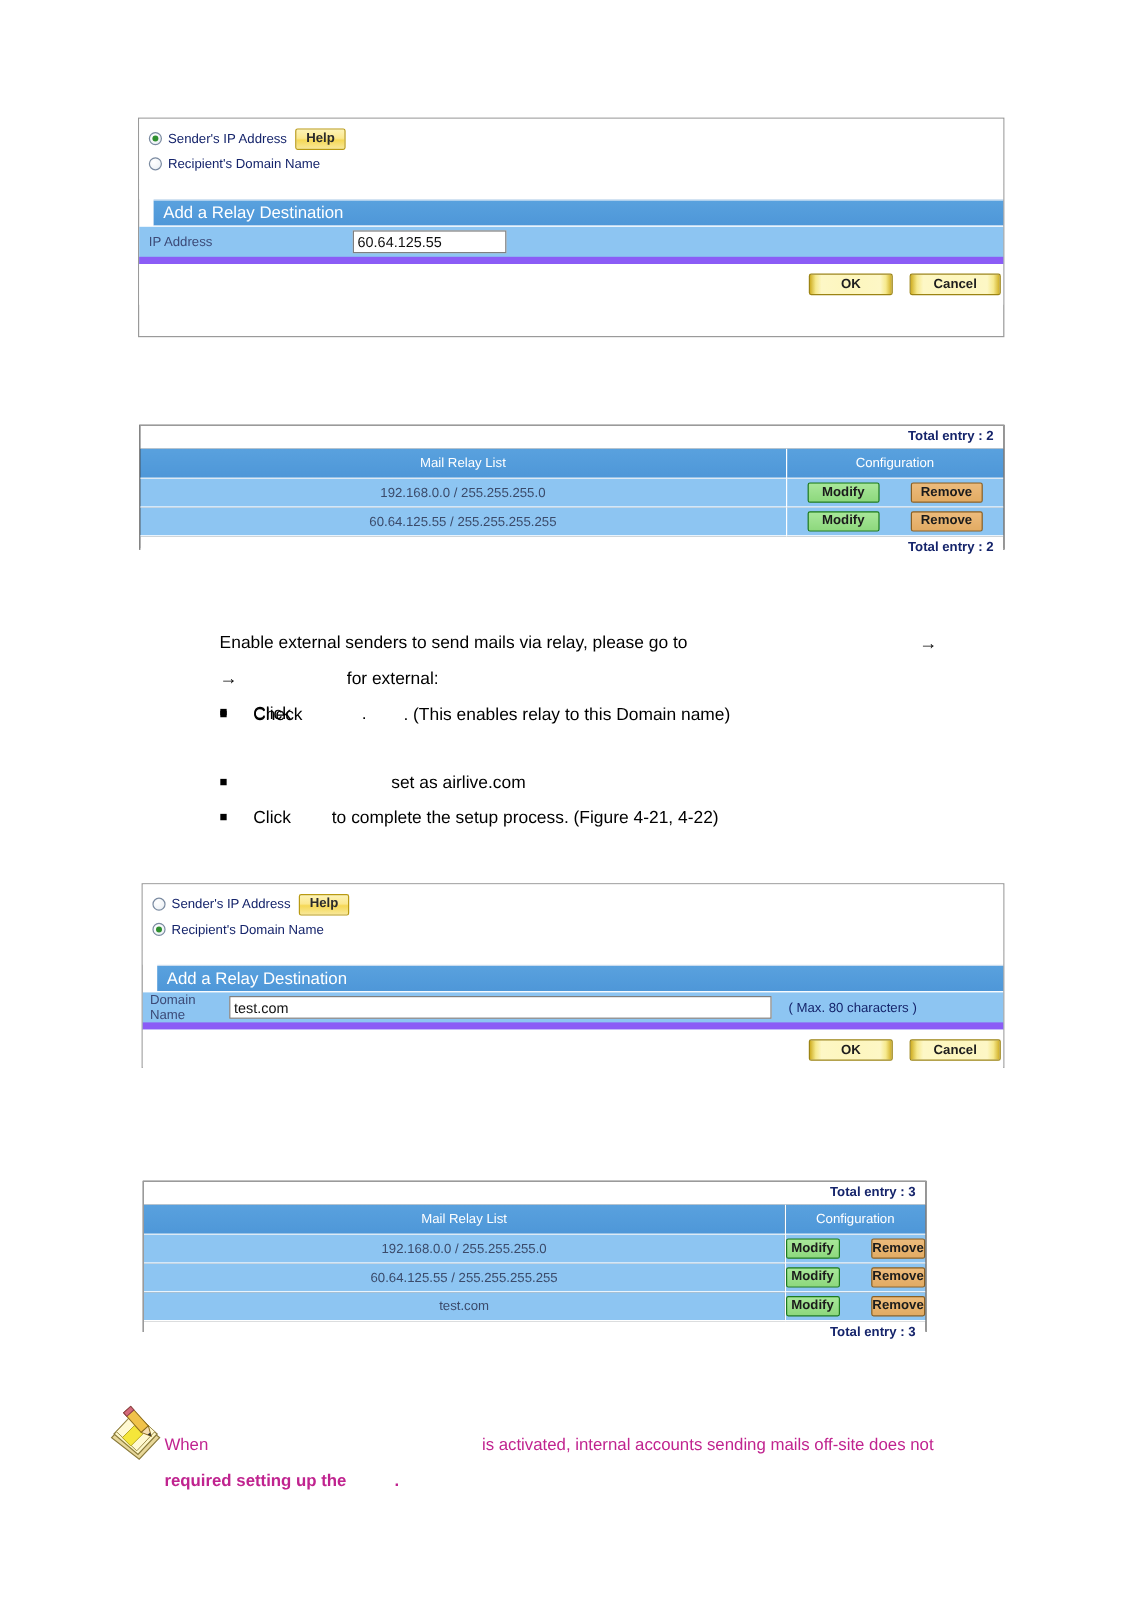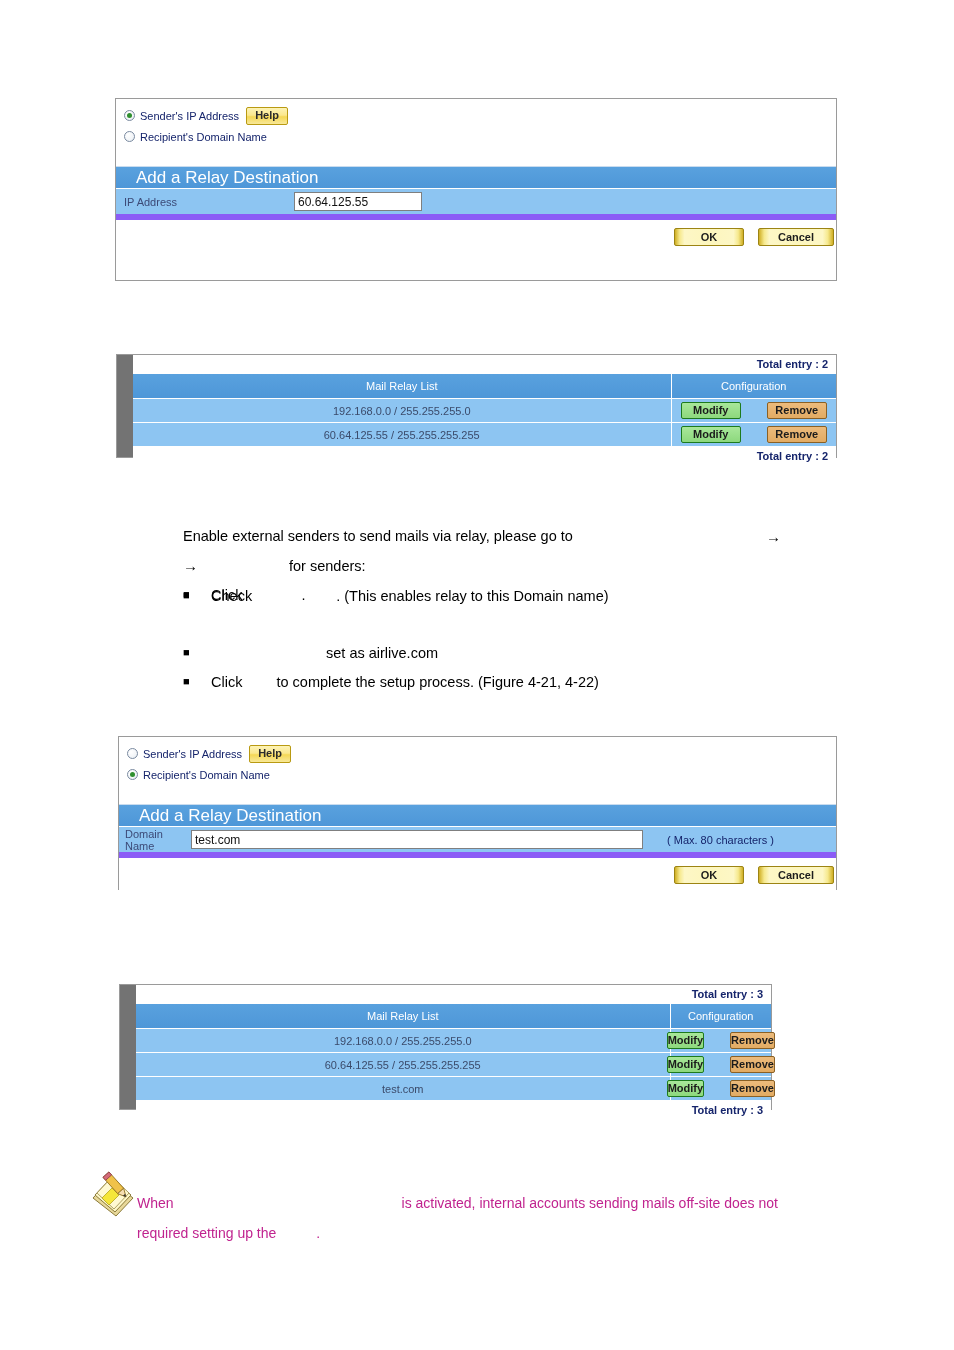--- a/index.html
+++ b/index.html
@@ -67,25 +67,26 @@
     color: #2b2b2b;
     border: 1px solid #b99a12;
     border-radius: 2px;
     background: linear-gradient(to bottom, #fdf3b6 0%, #fbe88e 45%, #f5d856 55%, #f8e898 100%);
     line-height: 13px;
   }
 
   .section-head {
     background: linear-gradient(to bottom, #59a1de 0%, #4e97d8 100%);
     color: #ffffff;
-    font-size: 17px;
-    padding: 4px 0 4px 20px;
+    font-size: 14px;
+    padding: 4px 0 4px 8px;
     border-top: 1px solid #c9dcef;
     border-bottom: 1px solid #ffffff;
     line-height: 13px;
+    margin-left: 12px;
   }
   .frow {
     display: flex;
     align-items: center;
     background: #8dc5f2;
     border-bottom: 6px solid #8b5cf6;
     min-height: 25px;
   }
   .frow-label {
     font-size: 11px;
@@ -100,21 +101,21 @@
     font-size: 12px;
     font-family: "Liberation Sans", sans-serif;
     color: #111;
     padding: 2px 3px;
     box-sizing: border-box;
     height: 19px;
   }
   .hint {
     font-size: 11px;
     color: #15246b;
-    margin-left: 24px;
+    margin-left: 14px;
   }
   .btnbar {
     background: #ffffff;
     height: 34px;
     display: flex;
     align-items: center;
     justify-content: flex-end;
     padding-right: 2px;
   }
   .gold-btn {
@@ -133,23 +134,22 @@
        #fdf6bd 50%,
        #fdf7c6 86%, #f6e98d 93%, #cfae24 100%);
     box-sizing: border-box;
     cursor: pointer;
   }
 
   
   .listbox {
     position: absolute;
     border: 1px solid #9a9a9a;
-    background: #737373;
-    box-sizing: border-box;
-    padding-left: 16px;
+    background: #000000;
+    box-sizing: border-box;
   }
   .total-line {
     text-align: right;
     font-size: 11px;
     font-weight: bold;
     color: #15246b;
     padding: 3px 8px 3px 0;
     background: #fff;
     line-height: 13px;
   }
@@ -264,20 +264,21 @@
   .note-l1 {
     left: 137px;
     top: 1188px;
     width: 730px;
     white-space: nowrap;
   }
   .note-l2 {
     left: 137px;
     top: 1218px;
     white-space: nowrap;
+    font-weight: bold;
   }
   .blank-slot-lg { display: inline-block; width: 228px; }
   .blank-slot-sm { display: inline-block; width: 40px; }
 </style>
 </head>
 <body>
 
 <div class="panel" style="left:115px; top:98px; width:722px; height:183px;">
 
   <div class="radio-zone">
@@ -341,21 +342,21 @@
         </td>
       </tr>
     </tbody>
   </table>
   <div class="total-line">Total entry : 2</div>
 </div>
 
 <div class="intro-line">Enable external senders to send mails via relay, please go to</div>
 <div class="arrow1">→</div>
 <div class="arrow2">→</div>
-<div class="arrow2-text">for senders:</div>
+<div class="arrow2-text">for external:</div>
 
 <div class="bullet-row" style="top:587px;">
   <span class="bullet-mark">■</span>
   <span class="sp-gap-b"></span><span>Click</span>
   <span class="sp-gap-a"></span><span>.</span>
 </div>
 
 <div class="bullet-row" style="top:588px;">
   <span class="bullet-mark">■</span>
   <span class="sp-gap-b"></span><span>Check</span>

